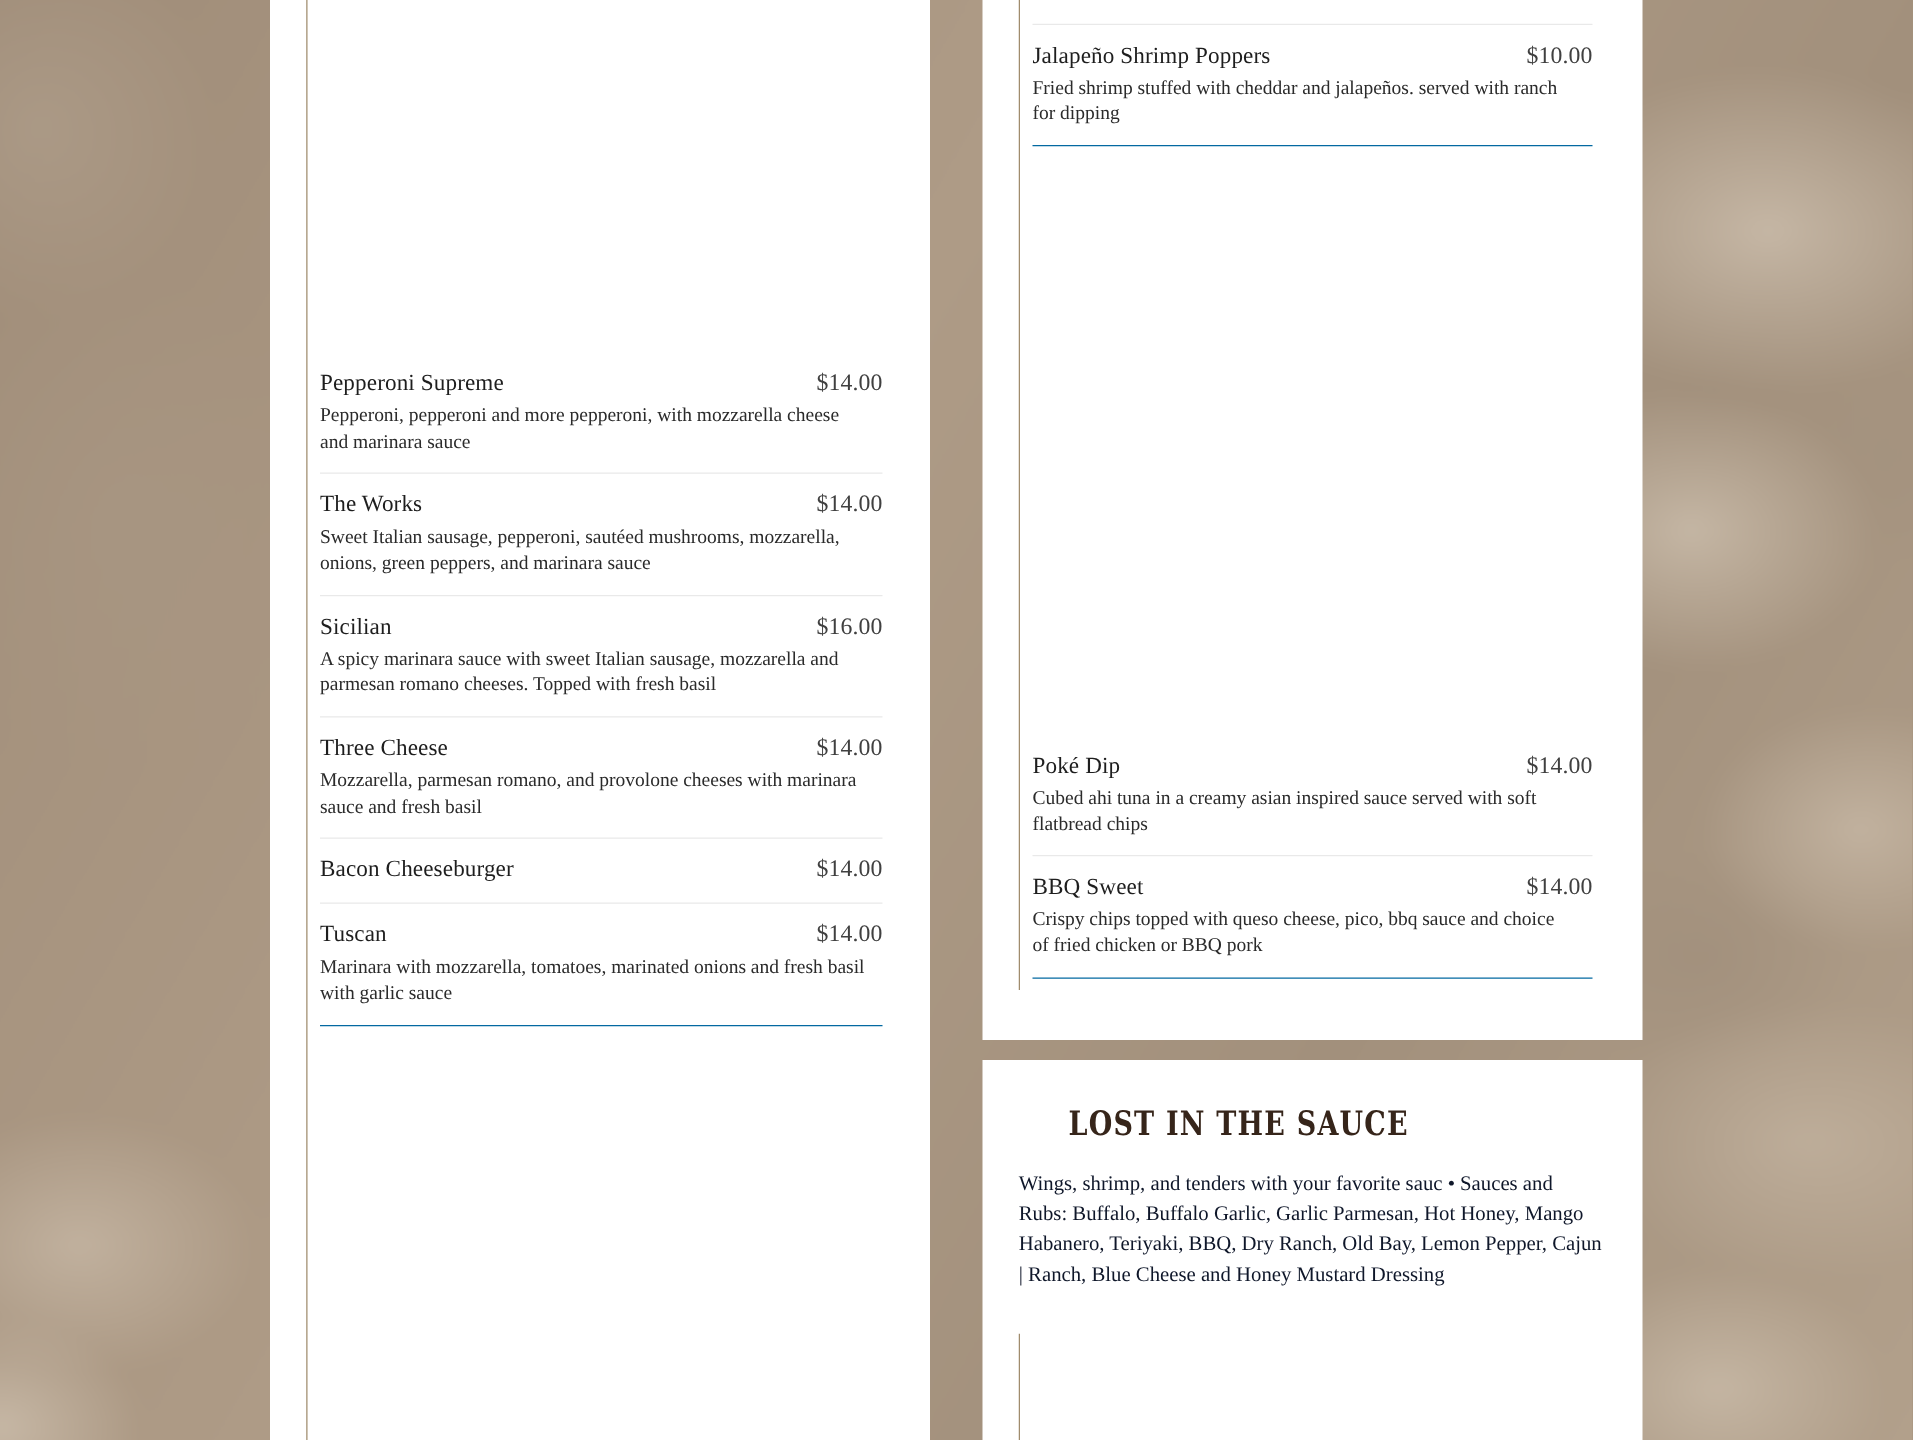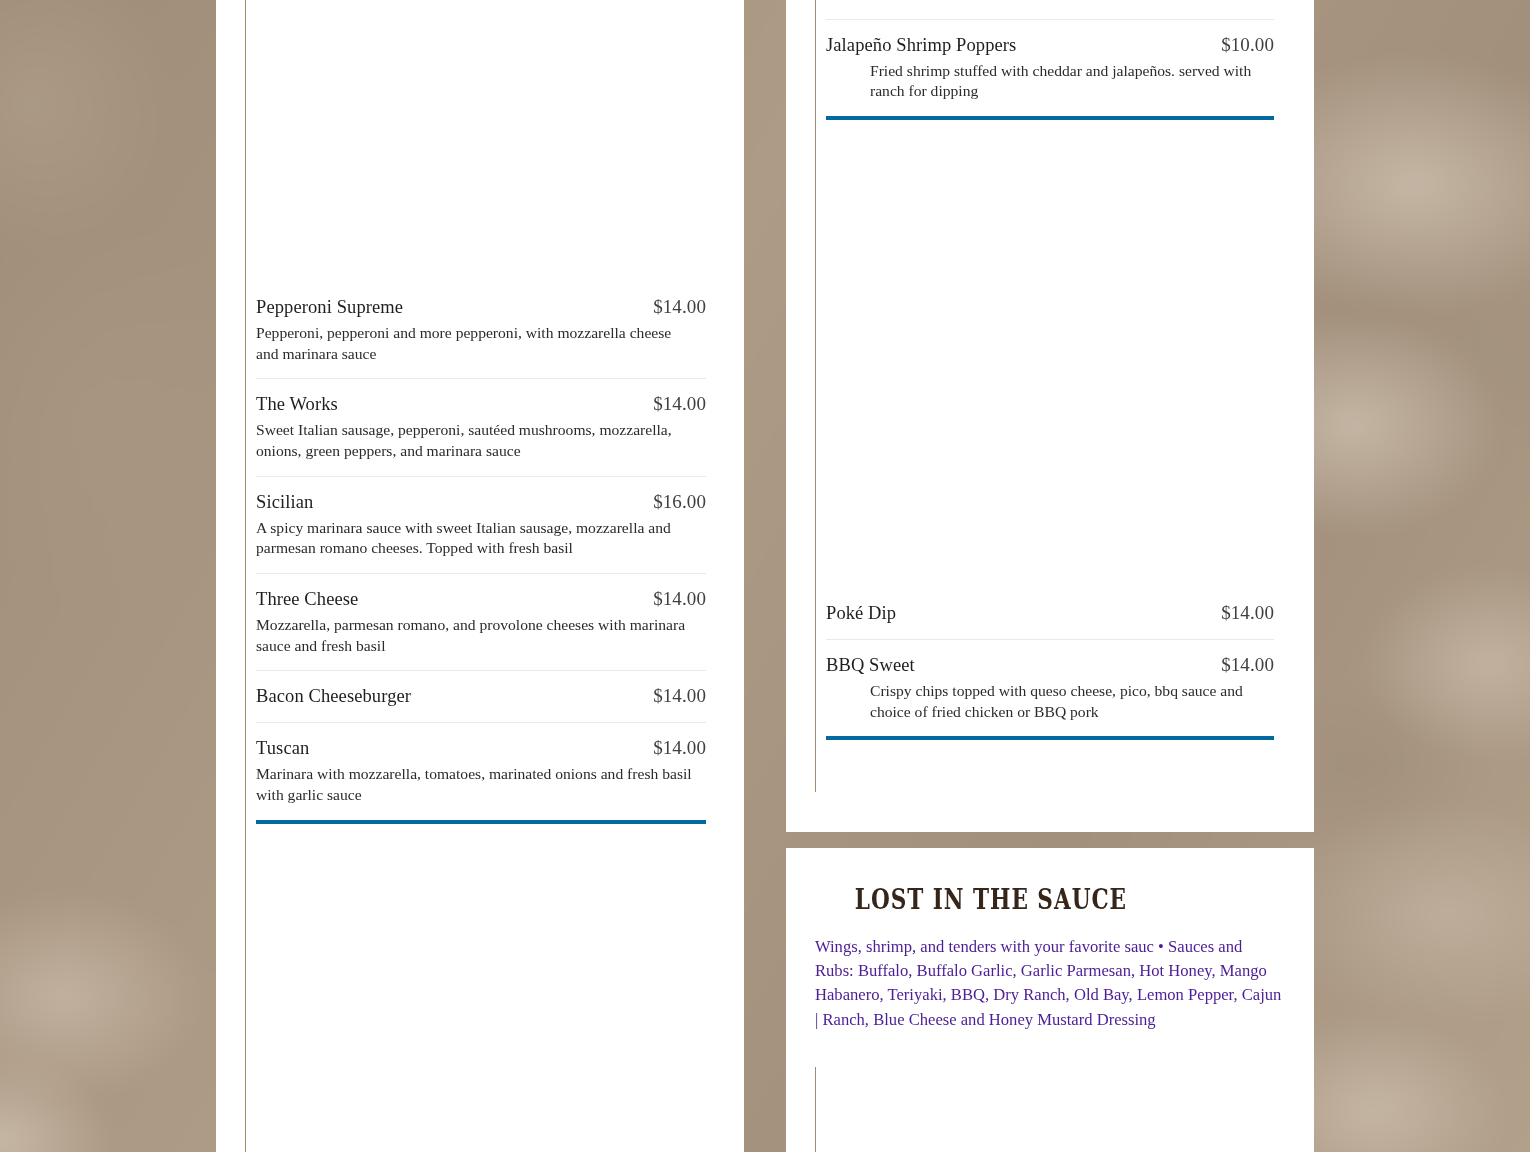--- a/index.html
+++ b/index.html
@@ -103,21 +103,21 @@
     top: 602px;
     width: 448px;
   }
 
   .menu-item {
     padding: 0 0 14px 0;
     border-bottom: 1px solid #e9e9e9;
     margin-bottom: 14px;
   }
   .menu-item.last {
-    border-bottom: 4px solid #0369a1;
+    border-bottom: 1px solid #0369a1;
     margin-bottom: 0;
   }
   .item-head {
     display: flex;
     align-items: baseline;
     justify-content: space-between;
     gap: 14px;
   }
   .item-name {
     font-size: 18.5px;
@@ -136,21 +136,20 @@
   .item-desc {
     font-size: 15.6px;
     color: #2b2b2b;
     line-height: 1.32;
     margin-top: 4px;
     max-width: 438px;
   }
   #right-col-top .item-desc,
   #right-col-mid .item-desc {
     max-width: 432px;
-    margin-left: 44px;
   }
 
   
   .clipped-desc {
     font-size: 15.6px;
     color: #2b2b2b;
     line-height: 1.32;
   }
 
   
@@ -168,21 +167,21 @@
     color: #36251a;
     transform: scaleX(.80);
     transform-origin: center;
     line-height: 1;
     margin: 0 0 22px 0;
     white-space: nowrap;
   }
   #sauce-desc {
     font-size: 16.6px;
     line-height: 1.46;
-    color: #4c1d95;
+    color: #0f172a;
     margin: 0 auto;
     width: 470px;
   }
 </style>
 </head>
 <body>
 
 <div id="bg-texture"></div>
 
 <div class="card" id="left-card"></div>
@@ -260,20 +259,21 @@
 
 </div>
 
 <div class="menu-col" id="right-col-mid">
 
   <div class="menu-item">
     <div class="item-head">
       <span class="item-name">Poké Dip</span>
       <span class="item-price">$14.00</span>
     </div>
+    <div class="item-desc">Cubed ahi tuna in a creamy asian inspired sauce served with soft flatbread chips</div>
   </div>
 
   <div class="menu-item last">
     <div class="item-head">
       <span class="item-name">BBQ Sweet</span>
       <span class="item-price">$14.00</span>
     </div>
     <div class="item-desc">Crispy chips topped with queso cheese, pico, bbq sauce and choice of fried chicken or BBQ pork</div>
   </div>
 

